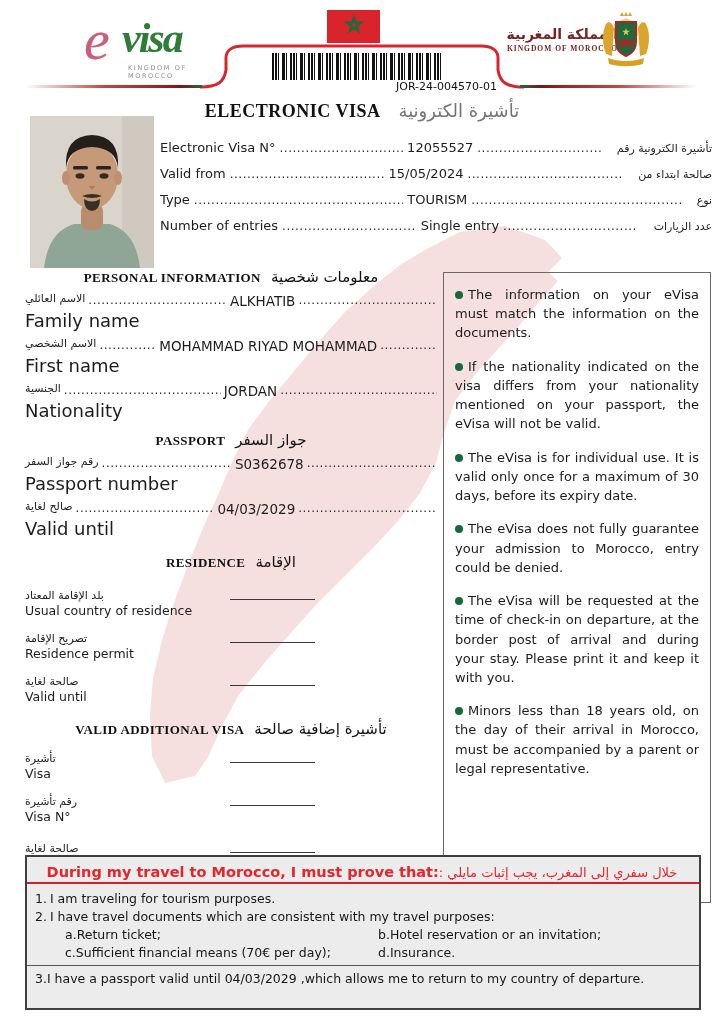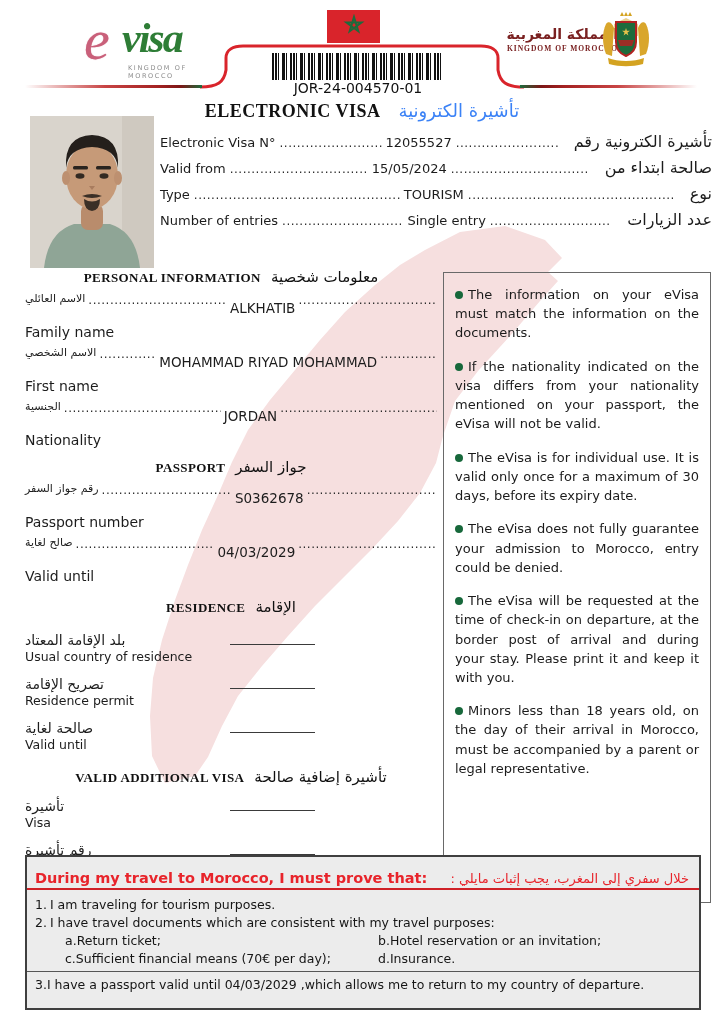--- a/index.html
+++ b/index.html
@@ -14,71 +14,71 @@
   .map-wm { left:0; top:0; z-index:0; }
   
   .evisa-logo { left:84px; top:12px; width:150px; height:74px; }
   .logo-e { position:absolute; left:0; top:-6px; font:italic 58px "Liberation Serif","DejaVu Serif",serif; color:#c9607a; text-shadow:0 0 1px #e3a9b8; }
   .logo-word { position:absolute; left:38px; top:2px; font:italic bold 42px "Liberation Serif","DejaVu Serif",serif; color:#2e7d36; letter-spacing:-2px; }
   .logo-sub { position:absolute; left:44px; top:52px; font-size:6.5px; letter-spacing:1.6px; color:#8d8d8d; }
   .flag { left:327px; top:10px; width:53px; height:33px; background:#d9242b; display:flex; align-items:center; justify-content:center; }
   .tab-curve { left:200px; top:42px; }
   .barcode { left:272px; top:53px; width:172px; height:27px;
     background:repeating-linear-gradient(90deg,#111 0 2px,#fff 2px 3px,#111 3px 5px,#fff 5px 6px,#111 6px 7px,#fff 7px 10px,#111 10px 13px,#fff 13px 14px,#111 14px 15px,#fff 15px 18px); }
-  .barcode-text { left:232px; top:80px; width:252px; text-align:center; font-size:14px; color:#111; }
+  .barcode-text { left:245px; top:80px; width:252px; text-align:right; font-size:11px; color:#111; }
   .coat-text { left:496px; top:26px; width:122px; text-align:right; color:#7a2121; }
   .coat-text .ar { font-size:14px; font-weight:bold; }
   .coat-text .en { font-size:7.5px; letter-spacing:1px; font-weight:bold; margin-top:2px; font-family:"Liberation Serif","DejaVu Serif",serif; }
   .coat-emblem { left:598px; top:10px; }
   .hl-left  { left:25px;  top:85px; width:177px; height:3px;
     background:linear-gradient(to right, rgba(217,60,60,0), #c84444 45%, #a42222 75%, #7c1616 88%, #1d6b3c 100%); }
   .hl-right { left:520px; top:85px; width:177px; height:3px;
     background:linear-gradient(to left, rgba(217,60,60,0), #c84444 45%, #a42222 75%, #7c1616 88%, #1d6b3c 100%); }
   
   .title-row { left:0; top:100px; width:724px; display:flex; justify-content:center; align-items:baseline; gap:18px; }
   .title-row .en { font:bold 18px "Liberation Serif","DejaVu Serif",serif; letter-spacing:0.5px; color:#111; }
-  .title-row .ar { font-size:18px; color:#3b82f6; direction:rtl; }
+  .title-row .ar { font-size:18px; color:#737373; direction:rtl; }
   
   .photo { left:30px; top:116px; width:124px; height:152px; }
   
-  .vfields { left:160px; top:132px; width:552px; }
+  .vfields { left:160px; top:140px; width:552px; }
   .vrow { display:flex; align-items:baseline; height:26px; font-size:13px; }
   .vrow .en { white-space:nowrap; margin-right:4px; }
   .vrow .val { white-space:nowrap; margin:0 4px; }
-  .vrow .ar { white-space:nowrap; margin-left:16px; font-size:16px; direction:rtl; }
+  .vrow .ar { white-space:nowrap; margin-left:16px; font-size:11px; direction:rtl; }
   .dots { flex:1; overflow:hidden; white-space:nowrap; color:#2a2a2a; }
   .dots::before { content:"........................................................................................................................"; letter-spacing:0.5px; font-size:12px; }
   
   .leftcol { left:25px; top:268px; width:412px; }
   .sec { display:flex; justify-content:center; align-items:baseline; gap:10px; margin-top:10px; }
   .sec .en { font:bold 13px "Liberation Serif","DejaVu Serif",serif; letter-spacing:0.4px; color:#111; }
   .sec .ar { font-size:15px; color:#111; direction:rtl; }
   .prow { margin-top:6px; }
   .prow .l1 { display:flex; align-items:flex-start; }
   .prow .ar { white-space:nowrap; font-size:11px; margin-right:3px; direction:rtl; }
-  .prow .val { white-space:nowrap; font-size:13.5px; margin:8px 3px; }
-  .prow .l2 { font-size:14px; margin-top:0px; }
+  .prow .val { white-space:nowrap; font-size:13.5px; margin:1px 3px; }
+  .prow .l2 { font-size:18px; margin-top:0px; }
   .brow { position:relative; margin-top:12px; }
-  .brow .ar { font-size:14px; direction:rtl; display:inline-block; }
+  .brow .ar { font-size:11px; direction:rtl; display:inline-block; }
   .brow .blank { position:absolute; left:205px; top:12px; width:85px; border-bottom:1.5px solid #3a3a3a; }
   .brow .l2 { font-size:12.5px; margin-top:1px; }
   
   .notes { left:443px; top:272px; width:268px; height:631px; border:1.5px solid #696969; padding:12px 11px; background:transparent; }
   .note { text-align:justify; font-size:13px; line-height:1.48; margin-bottom:14px; color:#1b1b1b; }
   .bullet { display:inline-block; width:8px; height:8px; border-radius:50%; background:#17683b; margin-right:5px; }
   
   .tbox { left:25px; top:855px; width:676px; background:#ececec; border:2px solid #3f3f3f; }
-  .tbox-head { display:flex; justify-content:space-between; align-items:baseline; padding:13px 10px 2px 8px; border-bottom:2px solid #cf2127; }
+  .tbox-head { display:flex; justify-content:center; align-items:baseline; padding:7px 10px 2px 8px; border-bottom:2px solid #cf2127; }
   .tbox-head .en { color:#e8242b; font-weight:bold; font-size:14.5px; }
   .tbox-head .ar { color:#e8242b; font-size:13px; direction:rtl; }
   .tbox-body { padding:5px 8px 0; font-size:12.5px; color:#161616; }
   .titem { margin:2px 0 3px; }
   .titem .num { margin-right:3px; }
   .tsubs { display:grid; grid-template-columns:1fr 1fr; padding-left:30px; row-gap:3px; margin-bottom:5px; }
-  .titem3 { border-top:1.5px solid #565656; margin:0 -8px; padding:5px 8px 16px; }
+  .titem3 { border-top:1.5px solid #565656; margin:0 -8px; padding:5px 8px 22px; }
 </style>
 </head>
 <body>
 
 <div class="page">
 
   <svg class="map-wm" width="724" height="1024" viewBox="0 0 724 1024">
     <path fill="#f6dfdf" d="M425 250 L460 232 L505 226 L545 240 L562 258 L548 272 L558 281 L540 301
       L510 336 L478 371 L455 401 L443 436 L436 463 L420 493 L398 521 L372 549 L345 576 L315 606
       L288 636 L262 666 L238 696 L222 726 L208 757 L195 776 L165 783 L152 756 L150 716 L153 678

